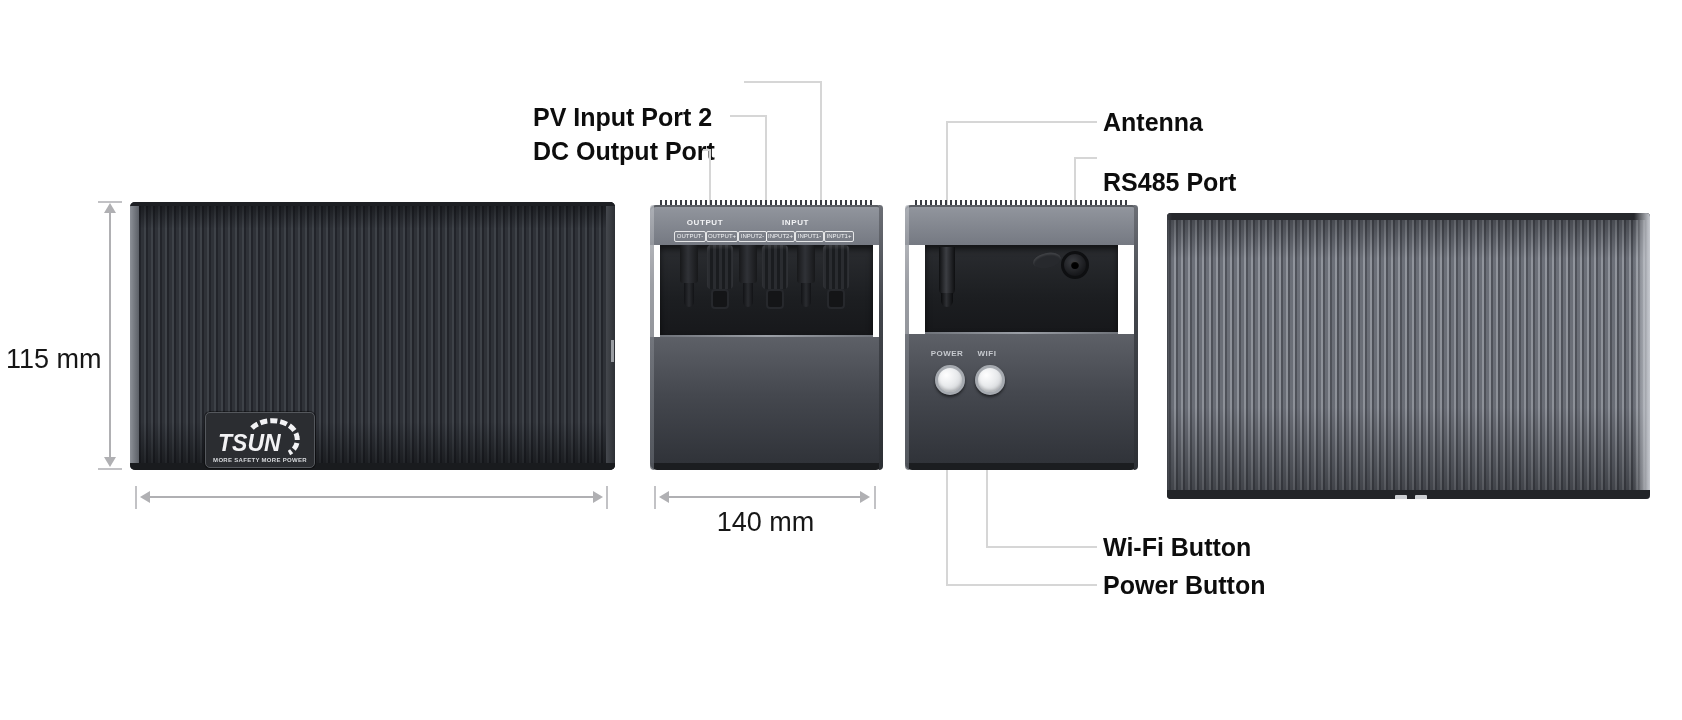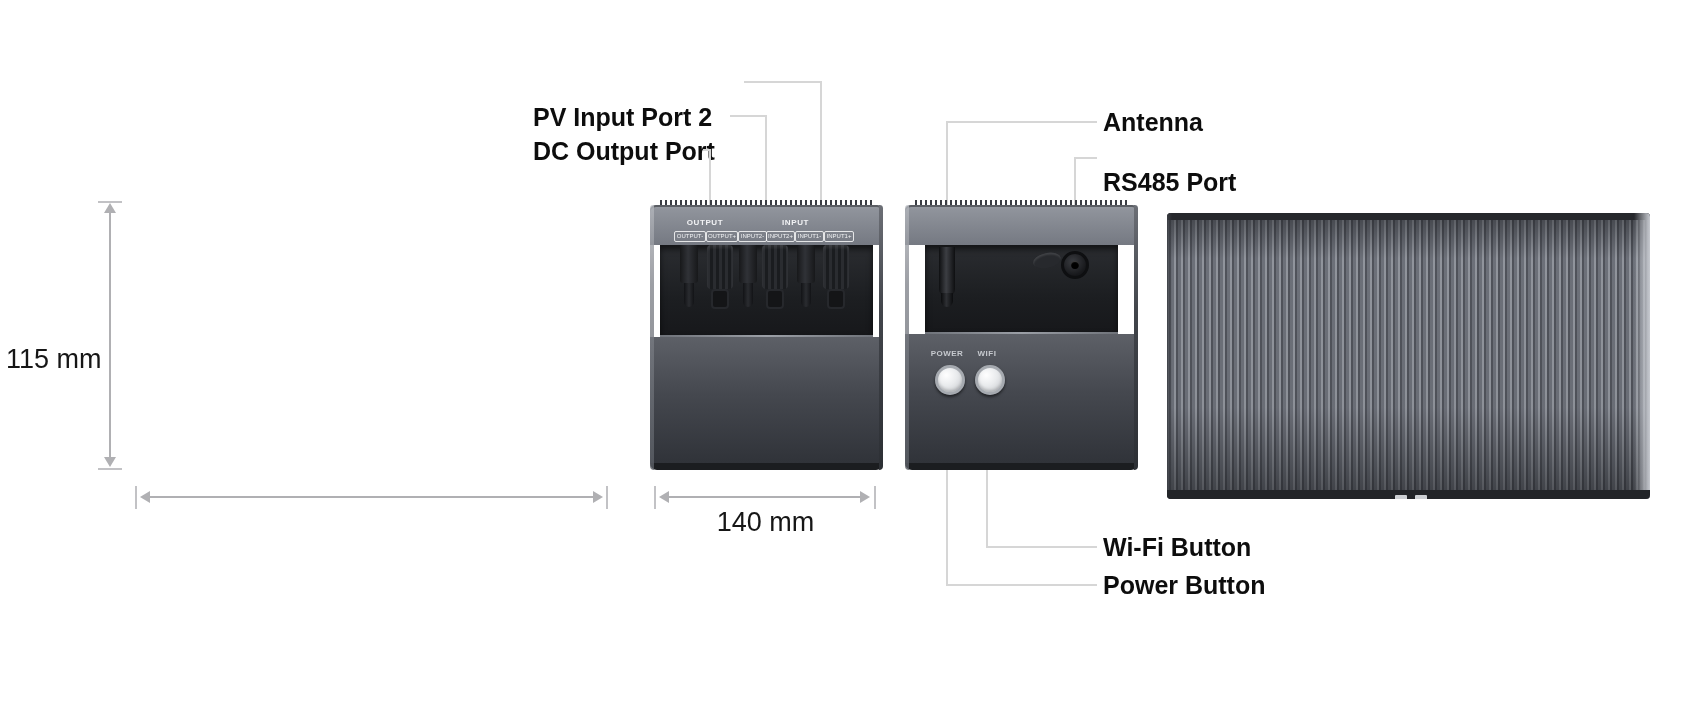--- a/index.html
+++ b/index.html
@@ -102,20 +102,38 @@
   <div class="arr" style="left:140px;top:491px;border-top:6px solid transparent;border-bottom:6px solid transparent;border-right:10px solid #b0b0b3;"></div>
   <div class="arr" style="left:593px;top:491px;border-top:6px solid transparent;border-bottom:6px solid transparent;border-left:10px solid #b0b0b3;"></div>
 
   <div class="dimtxt" style="left:663px;top:507px;width:205px;text-align:center;">140 mm</div>
   <div class="tick" style="left:654px;top:486px;width:2px;height:23px;"></div>
   <div class="tick" style="left:874px;top:486px;width:2px;height:23px;"></div>
   <div class="dline" style="left:668px;top:496px;width:194px;height:2px;"></div>
   <div class="arr" style="left:659px;top:491px;border-top:6px solid transparent;border-bottom:6px solid transparent;border-right:10px solid #b0b0b3;"></div>
   <div class="arr" style="left:860px;top:491px;border-top:6px solid transparent;border-bottom:6px solid transparent;border-left:10px solid #b0b0b3;"></div>
 
+  <div class="device" style="left:130px;top:202px;width:485px;height:268px;border-radius:5px;overflow:hidden;
+              background:
+                linear-gradient(180deg, rgba(8,9,11,.6) 0%, rgba(8,9,11,0) 10%, rgba(8,9,11,0) 82%, rgba(8,9,11,.6) 100%),
+                repeating-linear-gradient(90deg,#3e4248 0 2px,#22242a 2px 4px,#2f3238 4px 7px);">
+    <div style="position:absolute;left:0;top:0;bottom:0;width:9px;background:linear-gradient(90deg,#8d9198,#5b5f66);"></div>
+    <div style="position:absolute;right:0;top:0;bottom:0;width:9px;background:linear-gradient(90deg,#45484e,#2c2f34);"></div>
+    <div style="position:absolute;left:0;right:0;top:0;height:4px;background:#1d1f23;"></div>
+    <div style="position:absolute;left:0;right:0;bottom:0;height:7px;background:#191b1e;"></div>
+    <div style="position:absolute;left:481px;top:138px;width:3px;height:22px;background:#9a9da2;"></div>
+
+    <div class="plate" style="left:75px;top:210px;width:108px;height:54px;">
+      <svg width="108" height="42" viewBox="0 0 108 42" style="position:absolute;left:0;top:2px;">
+        <path d="M 46 13 A 25 18 0 0 1 91 22 A 16 15 0 0 1 83 38" fill="none" stroke="#f2f2f4" stroke-width="5" stroke-dasharray="7 3"></path>
+        <text x="12" y="36" font-size="23" font-style="italic" font-weight="bold" fill="#f2f2f4" font-family="Liberation Sans, sans-serif">TSUN</text>
+      </svg>
+      <div class="tagline">MORE SAFETY MORE POWER</div>
+    </div>
+  </div>
 
   <div class="device" style="left:650px;top:205px;width:233px;height:265px;">
     <div class="serr" style="left:10px;right:10px;top:-5px;"></div>
     <div class="cap"></div>
 
     <div class="hdr" style="left:24px;top:13px;width:62px;">OUTPUT</div>
     <div class="hdr" style="left:88px;top:13px;width:115px;">INPUT</div>
 
     <div class="pbox" style="left:24px;width:30px;">OUTPUT-</div>
     <div class="pbox" style="left:56px;width:30px;">OUTPUT+</div>

